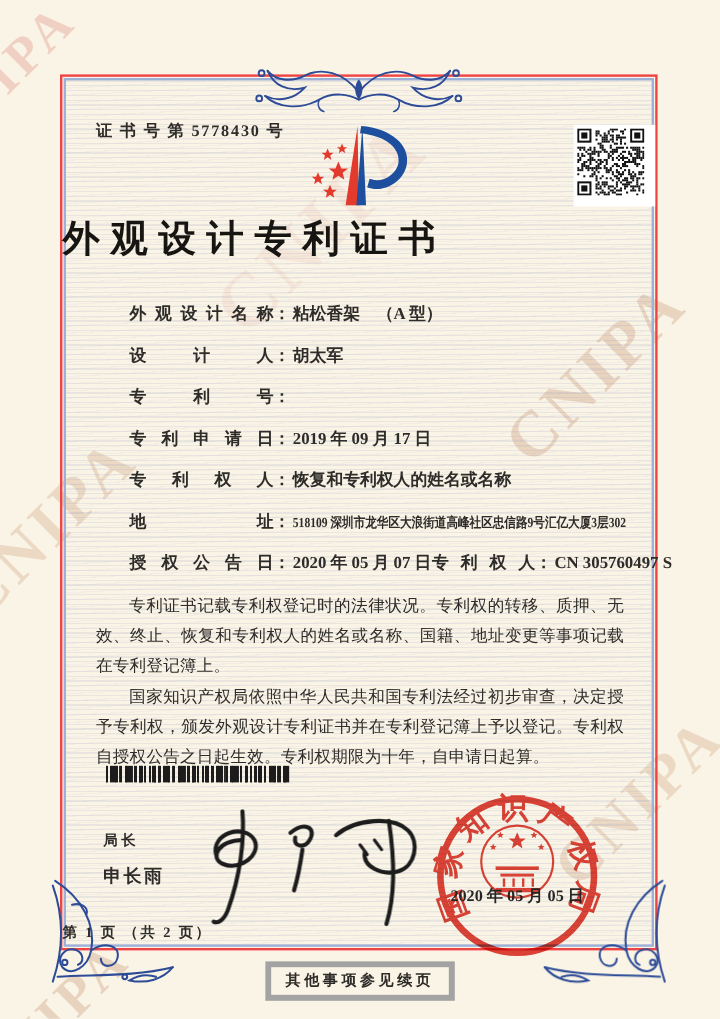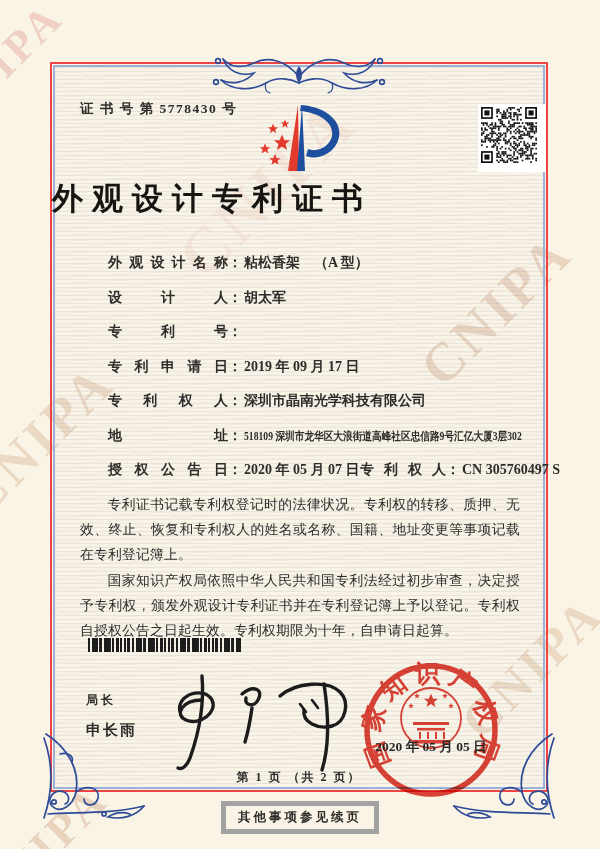--- a/index.html
+++ b/index.html
@@ -65,21 +65,21 @@
   .barcode{
     position:absolute;left:36px;top:574px;width:153px;height:14px;z-index:5;
     background:
       repeating-linear-gradient(90deg,#1c1c1c 0 2px,transparent 2px 4px),
       repeating-linear-gradient(90deg,#2a2a2a 0 1px,transparent 1px 6px,#1c1c1c 6px 9px,transparent 9px 11px);
   }
   .sig-title{position:absolute;left:34px;top:628px;font-size:12px;font-weight:700;letter-spacing:3px;z-index:5;}
   .sig-name{position:absolute;left:34px;top:657px;font-size:15px;font-weight:700;letter-spacing:2px;z-index:5;}
   .sig-hand{position:absolute;left:90px;top:596px;width:240px;height:125px;z-index:6;}
   .seal{position:absolute;left:303px;top:590px;width:152px;height:152px;z-index:6;opacity:.93;mix-blend-mode:multiply;}
-  .page-info{position:absolute;left:0;top:705px;width:100%;text-align:center;font-size:12px;letter-spacing:2px;font-weight:600;z-index:5;}
+  .page-info{position:absolute;left:0;top:705px;width:100%;text-align:left;font-size:12px;letter-spacing:2px;font-weight:600;z-index:5;}
   .cont-note{
     position:absolute;left:50%;top:801px;transform:translateX(-50%);
     font-size:12.5px;font-weight:700;letter-spacing:3px;z-index:5;
     border:5px solid #a3a3a3;padding:3px 12px;background:rgba(250,244,230,.6);
   }
 </style>
 </head>
 <body>
 
 <div class="wm wm-1">CNIPA</div>
@@ -551,21 +551,21 @@
         <span class="colon">：</span>
     </div>
     <div class="row">
       <span class="lbl">专利申请日</span>
         <span class="colon">：</span>
         <span class="val">2019 年 09 月 17 日</span>
     </div>
     <div class="row">
       <span class="lbl">专利权人</span>
         <span class="colon">：</span>
-        <span class="val">深圳市晶南光学科技有限公司</span>
+        <span class="val">恢复和专利权人的姓名或名称</span>
     </div>
     <div class="row">
       <span class="lbl">地址</span>
         <span class="colon">：</span>
         <span class="val"><span class="val-addr">518109 深圳市龙华区大浪街道高峰社区忠信路9号汇亿大厦3层302</span></span>
     </div>
     <div class="row row-grant">
       <span class="lbl">授权公告日</span>
         <span class="colon">：</span>
         <span class="val">2020 年 05 月 07 日</span>

